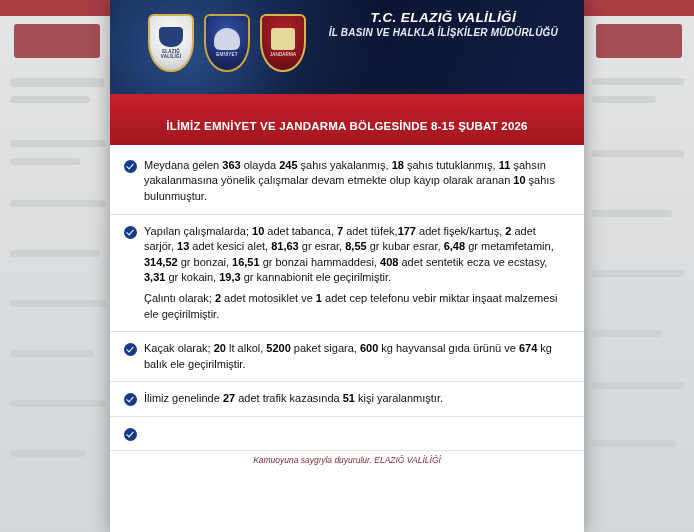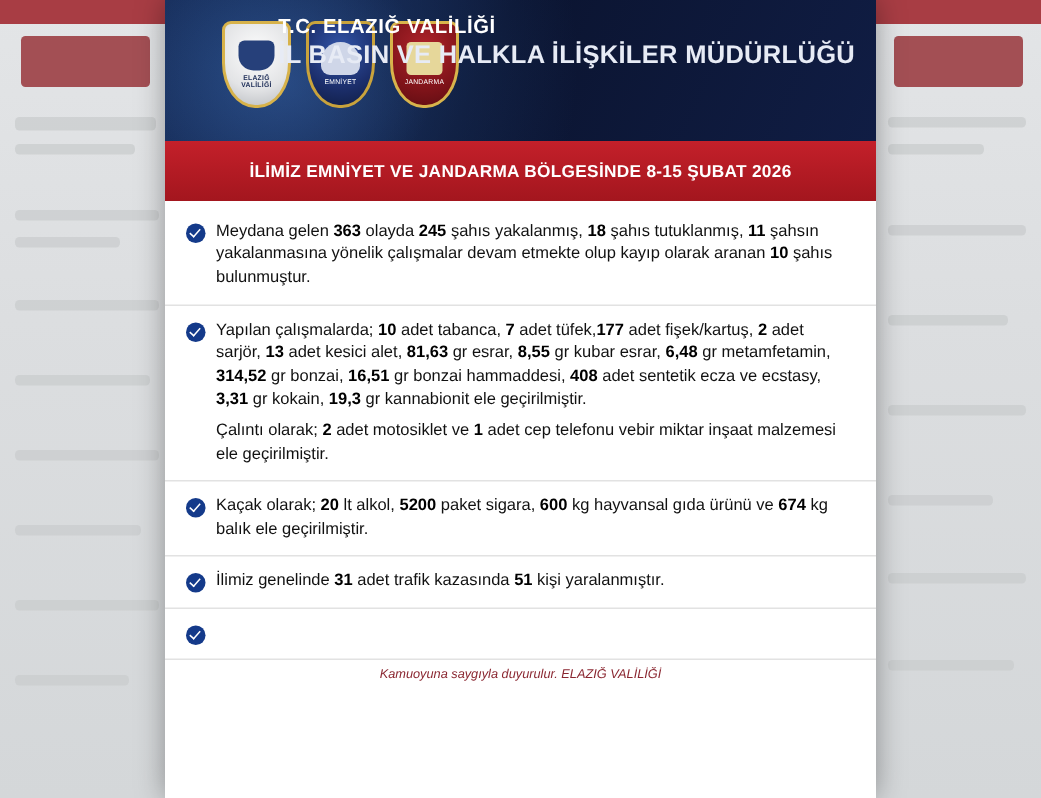--- a/index.html
+++ b/index.html
@@ -122,51 +122,52 @@
     margin-bottom: 2px;
   }
   .emblem .cap {
     font-size: 4.5px;
     color: inherit;
     text-transform: uppercase;
   }
 
   .header-text {
     position: absolute;
-    right: 14px; top: 10px;
-    text-align: left;
+    right: 26px; top: 10px;
+    text-align: center;
     z-index: 3;
     color: #ffffff;
+    font-style: italic;
   }
   .h-line1 {
     font-size: 13.5px;
     font-weight: bold;
     letter-spacing: .4px;
   }
   .h-line2 {
-    font-size: 17px;
+    font-size: 10px;
     font-weight: bold;
     color: #e7ebf5;
     margin-top: 2px;
     letter-spacing: .2px;
   }
   .h-line3 {
     font-size: 24px;
     font-weight: bold;
     margin-top: 6px;
     letter-spacing: .5px;
     text-shadow: 0 1px 2px rgba(0,0,0,.5);
   }
 
   
   .subband {
     background: linear-gradient(180deg, #c4202a 0%, #a3161e 100%);
     color: #ffffff;
     text-align: center;
-    padding: 13px 14px 10px;
+    padding: 24px 14px 10px;
     font-size: 11.5px;
     font-weight: bold;
     line-height: 1.45;
     letter-spacing: .2px;
   }
 
   
   .body {
     padding: 4px 0 0 0;
     background: #ffffff;
@@ -315,21 +316,21 @@
       <div class="item">
         <span class="check"></span>
         <div class="txt">Yapılan çalışmalarda; <b>10</b> adet tabanca, <b>7</b> adet tüfek,<b>177</b> adet fişek/kartuş, <b>2</b> adet sarjör, <b>13</b> adet kesici alet, <b>81,63</b> gr esrar, <b>8,55</b> gr kubar esrar, <b>6,48</b> gr metamfetamin, <b>314,52</b> gr bonzai, <b>16,51</b> gr bonzai hammaddesi, <b>408</b> adet sentetik ecza ve ecstasy, <b>3,31</b> gr kokain, <b>19,3</b> gr kannabionit ele geçirilmiştir.<span class="p2">Çalıntı olarak; <b>2</b> adet motosiklet ve <b>1</b> adet cep telefonu vebir miktar inşaat malzemesi ele geçirilmiştir.</span></div>
       </div>
       <div class="item">
         <span class="check"></span>
         <div class="txt">Kaçak olarak; <b>20</b> lt alkol, <b>5200</b> paket sigara, <b>600</b> kg hayvansal gıda ürünü ve <b>674</b> kg balık ele geçirilmiştir.</div>
       </div>
       <div class="item">
         <span class="check"></span>
-        <div class="txt">İlimiz genelinde <b>31</b> adet trafik kazasında <b>51</b> kişi yaralanmıştır.</div>
+        <div class="txt">İlimiz genelinde <b>27</b> adet trafik kazasında <b>51</b> kişi yaralanmıştır.</div>
       </div>
       <div class="item">
         <span class="check"></span>
       </div>
 
       <div class="note">Kamuoyuna saygıyla duyurulur. ELAZIĞ VALİLİĞİ</div>
     </div>
 
 
   </div>

